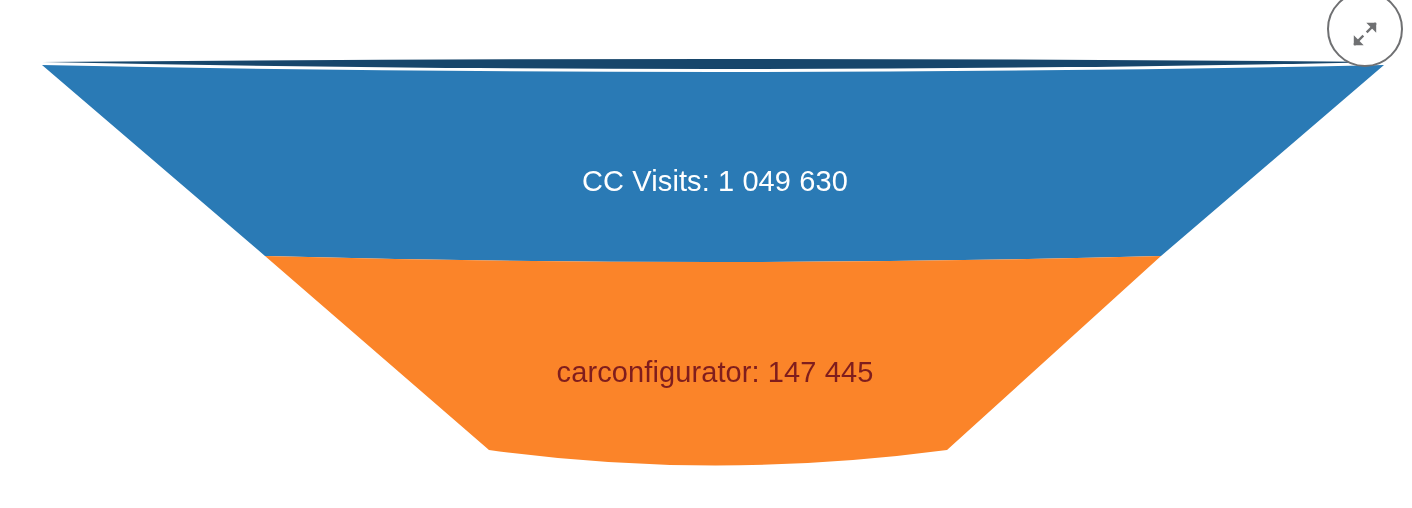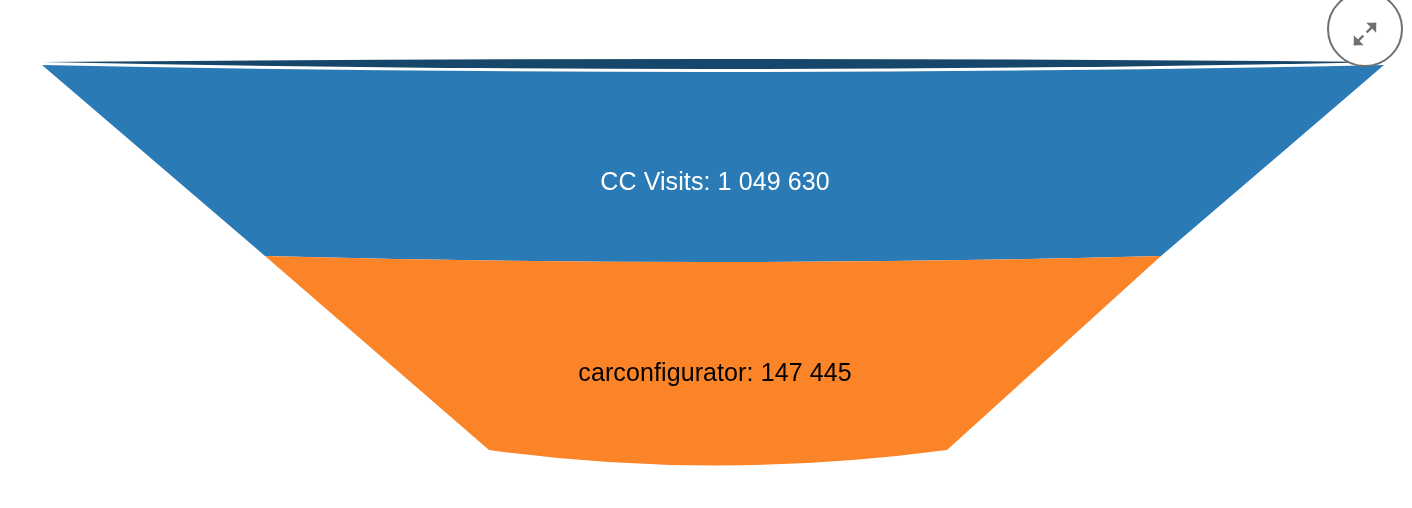--- a/index.html
+++ b/index.html
@@ -34,21 +34,21 @@
     left: 0;
     top: 0;
     display: block;
   }
 
   
   .seg-label {
     position: absolute;
     color: #ffffff;
     font-family: "Liberation Sans", sans-serif;
-    font-size: 25px;
+    font-size: 29px;
     font-weight: 400;
     letter-spacing: 0.1px;
     white-space: nowrap;
     transform: translate(-50%, -50%);
     text-align: center;
     pointer-events: none;
   }
   #label-0 { left: 715px; top: 181px; }
   #label-1 { left: 715px; top: 372px; }
 
@@ -96,21 +96,21 @@
 
       <path fill="#fb8429" d="M 265,256
                Q 713,268 1161,256
                L 947,450
                Q 713,481 489,450
                Z"></path>
     </svg>
 
     <div class="seg-label" id="label-0" style="color: rgb(255, 255, 255);">CC Visits: 1 049 630</div>
 
-    <div class="seg-label" id="label-1" style="color: #000000;">carconfigurator: 147 445</div>
+    <div class="seg-label" id="label-1" style="color: #7f1d1d;">carconfigurator: 147 445</div>
 
   </div>
 
   <button class="expand-btn" aria-label="expand" title="expand" style="border-color: rgb(111, 112, 114);">
     <span>
       <svg width="28" height="28" viewBox="0 0 28 28" fill="none" stroke="#6f7072" stroke-width="2.4" stroke-linecap="square" stroke-linejoin="miter">
 
         <path d="M 16.5,11.5 L 24,4" stroke="#6f7072"></path>
         <path d="M 18.2,4 L 24,4 L 24,9.8" fill="#6f7072" stroke="none"></path>
         <path d="M 18.2,4 L 24,4 L 24,9.8 Z" stroke="#6f7072"></path>

